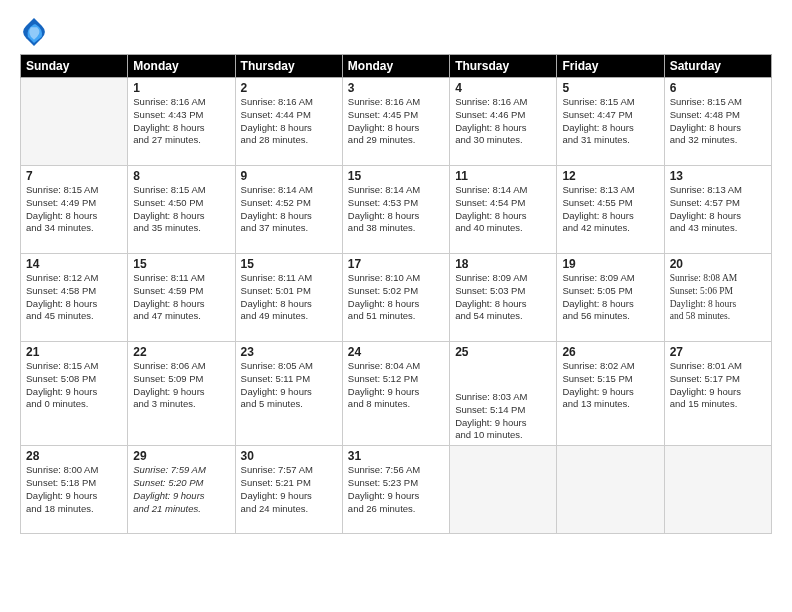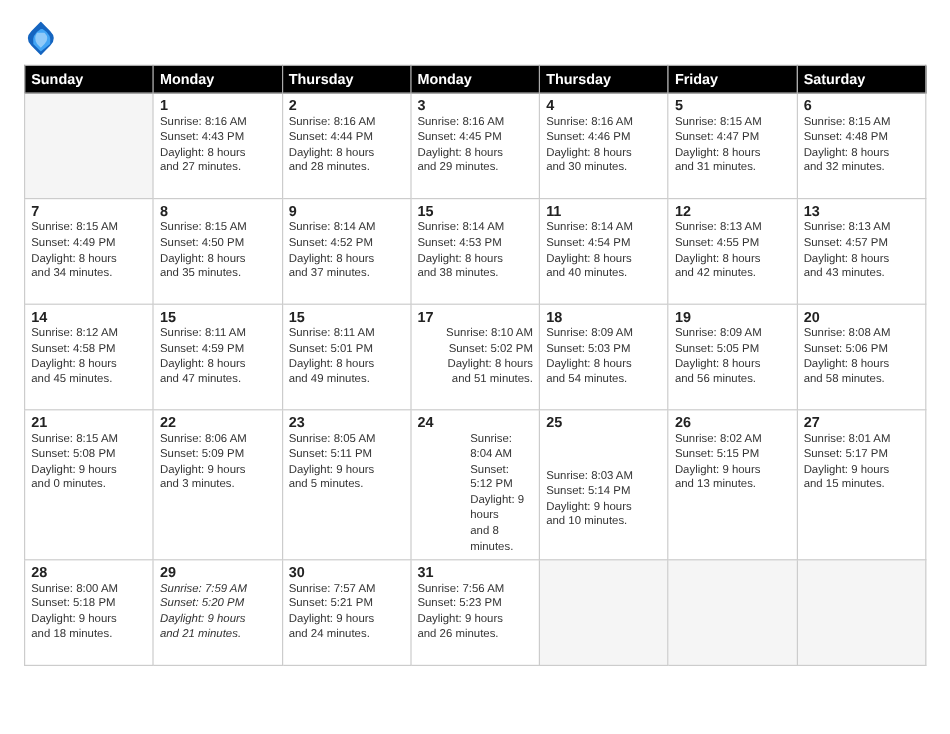--- a/index.html
+++ b/index.html
@@ -240,42 +240,42 @@
           </td>
           <td>
             <span class="day-number">15</span>
             <div class="day-info" style="white-space: pre-line;">Sunrise: 8:11 AM
 Sunset: 5:01 PM
 Daylight: 8 hours
 and 49 minutes.</div>
           </td>
           <td>
             <span class="day-number">17</span>
-            <div class="day-info" style="white-space: pre-line; text-align: right;">Sunrise: 8:10 AM
+            <div class="day-info" style="white-space: pre-line;">Sunrise: 8:10 AM
 Sunset: 5:02 PM
 Daylight: 8 hours
 and 51 minutes.</div>
           </td>
           <td>
             <span class="day-number">18</span>
             <div class="day-info" style="white-space: pre-line;">Sunrise: 8:09 AM
 Sunset: 5:03 PM
 Daylight: 8 hours
 and 54 minutes.</div>
           </td>
           <td>
             <span class="day-number">19</span>
             <div class="day-info" style="white-space: pre-line;">Sunrise: 8:09 AM
 Sunset: 5:05 PM
 Daylight: 8 hours
 and 56 minutes.</div>
           </td>
           <td>
             <span class="day-number">20</span>
-            <div class="day-info" style="white-space: pre-line;">Sunrise: 8:08 AM
+            <div class="day-info" style="white-space: pre-line; font-family: Liberation Serif, serif;">Sunrise: 8:08 AM
 Sunset: 5:06 PM
 Daylight: 8 hours
 and 58 minutes.</div>
           </td>
         </tr>
         <tr>
           <td>
             <span class="day-number">21</span>
             <div class="day-info" style="white-space: pre-line;">Sunrise: 8:15 AM
 Sunset: 5:08 PM
@@ -291,21 +291,21 @@
           </td>
           <td>
             <span class="day-number">23</span>
             <div class="day-info" style="white-space: pre-line;">Sunrise: 8:05 AM
 Sunset: 5:11 PM
 Daylight: 9 hours
 and 5 minutes.</div>
           </td>
           <td>
             <span class="day-number">24</span>
-            <div class="day-info" style="white-space: pre-line; margin-left: 44px;">Sunrise: 8:04 AM
+            <div class="day-info" style="white-space: pre-line;">Sunrise: 8:04 AM
 Sunset: 5:12 PM
 Daylight: 9 hours
 and 8 minutes.</div>
           </td>
           <td>
             <span class="day-number">25</span>
             <div class="day-info" style="white-space: pre-line; margin-top: 32px;">Sunrise: 8:03 AM
 Sunset: 5:14 PM
 Daylight: 9 hours
 and 10 minutes.</div>

